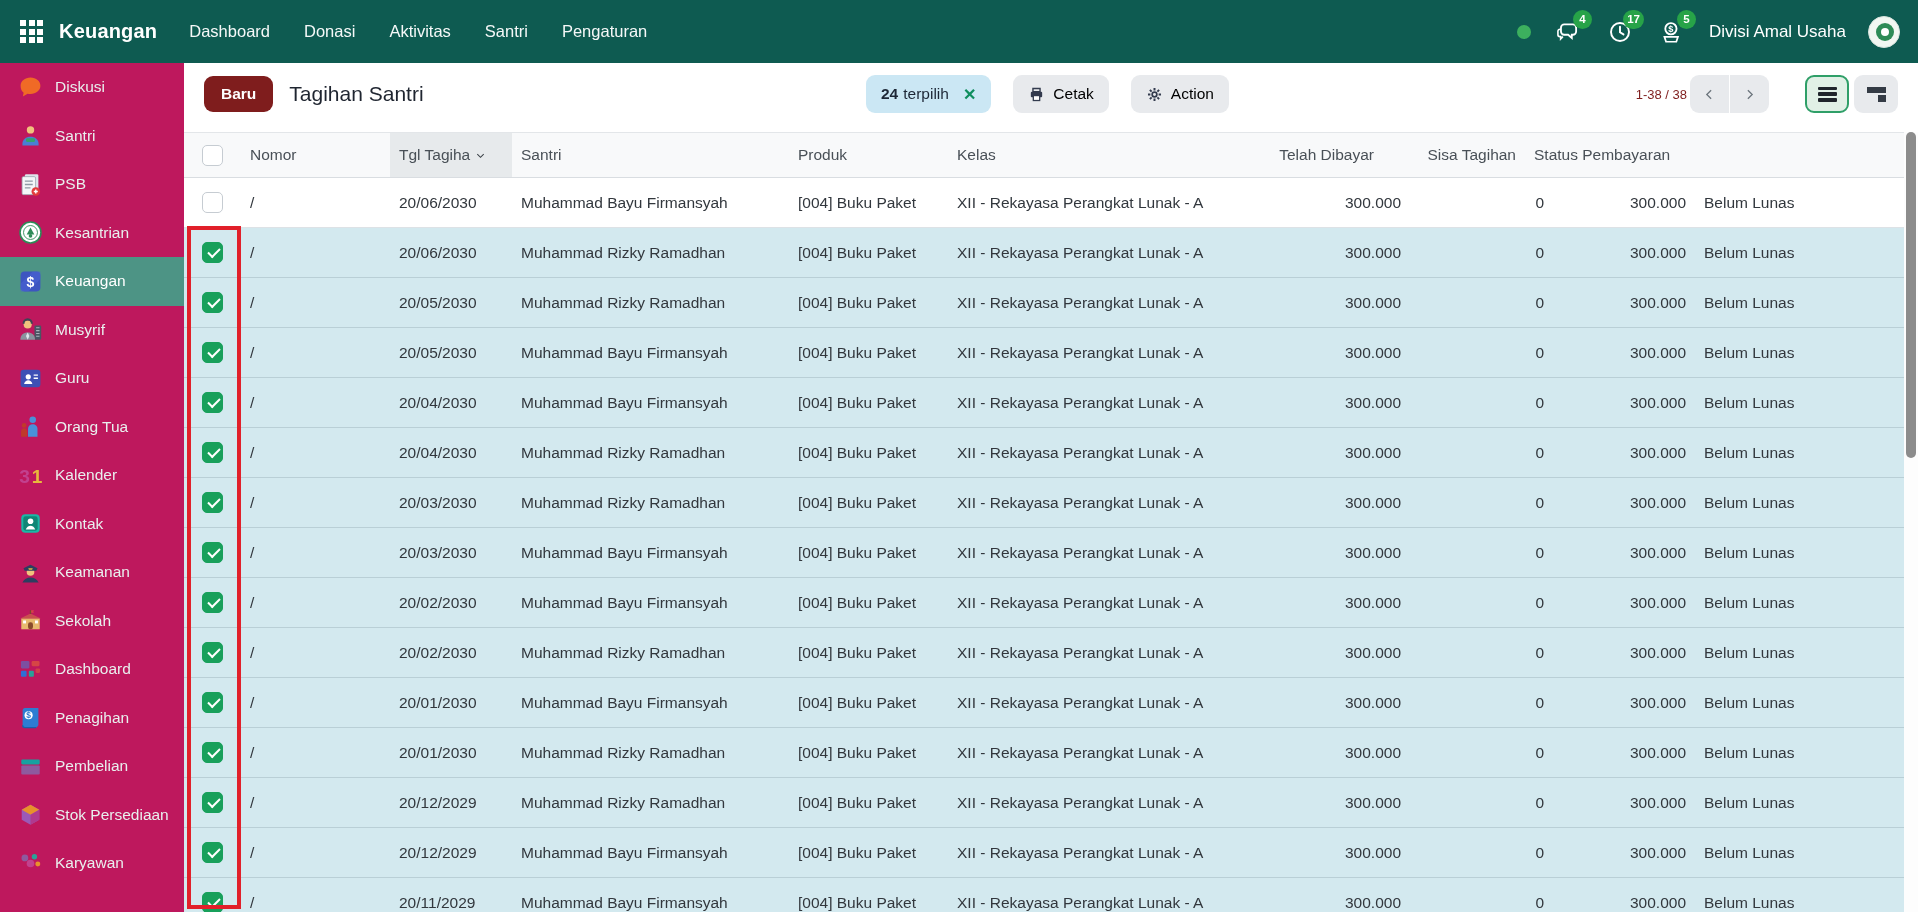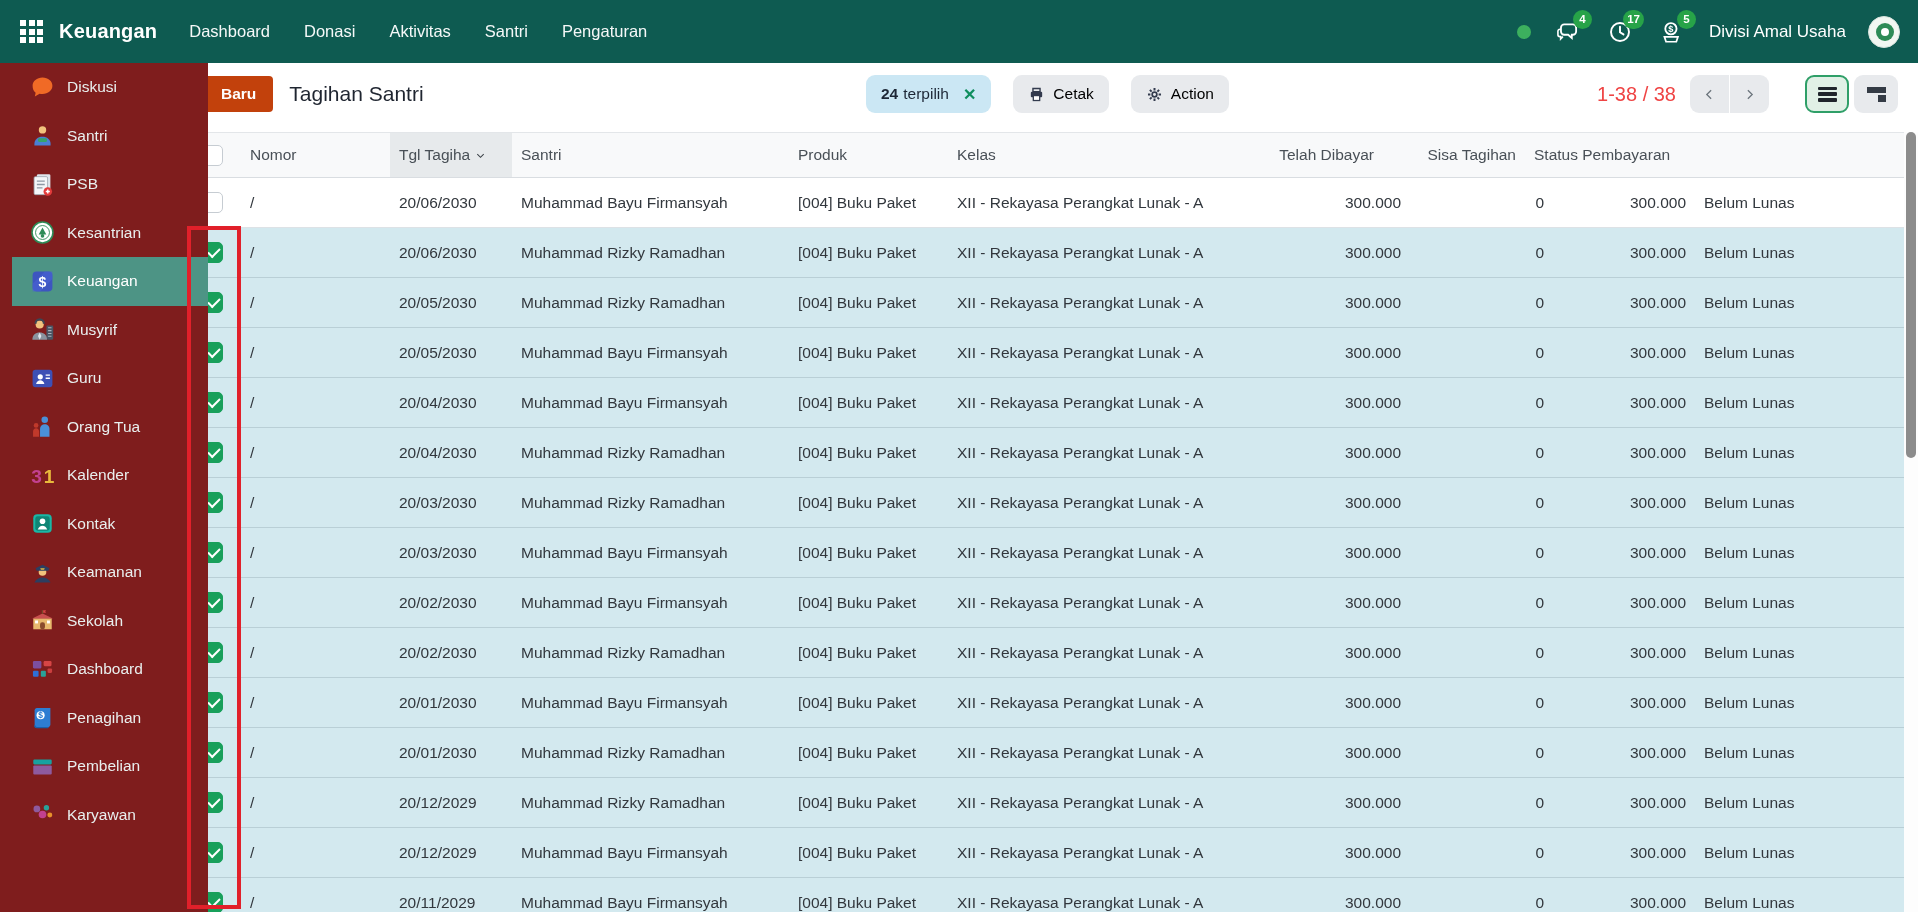--- a/index.html
+++ b/index.html
@@ -15,40 +15,40 @@
   .nav-right { margin-left:auto; display:flex; align-items:center; gap:22px; margin-right:18px; }
   .status-dot { width:14px; height:14px; border-radius:50%; background:#3cb05e; }
   .nav-ico { position:relative; width:30px; height:30px; display:flex; align-items:center; justify-content:center; cursor:pointer; }
   .nav-badge { position:absolute; top:-7px; right:-9px; min-width:19px; height:19px; border-radius:10px; background:#27a348; color:#fff; font-size:11.5px; font-weight:bold; display:flex; align-items:center; justify-content:center; padding:0 4px; }
   .company { font-size:17px; }
   .avatar { width:32px; height:32px; border-radius:50%; background:#f2f7f2; position:relative; overflow:hidden; border:1px solid #d8e4dd; }
   .avatar i { position:absolute; left:7px; top:6px; width:18px; height:18px; border-radius:50%; background:#2e8b57; }
   .avatar b { position:absolute; left:12px; top:11px; width:8px; height:8px; border-radius:50%; background:#fff; }
 
   
-  .sidebar { position:absolute; left:0; top:63px; width:208px; height:849px; background:#7f1d1d; overflow:hidden; z-index:20;padding-left:12px; }
+  .sidebar { position:absolute; left:0; top:63px; width:184px; height:849px; background:#be185d; overflow:hidden; z-index:20; }
   .side-item { height:48.5px; display:flex; align-items:center; padding-left:17px; cursor:pointer; color:#e9efee; font-size:15.5px; }
   .side-item.active { background:#4d9485; color:#fff; }
   .side-item .sico { width:27px; height:27px; margin-right:11px; flex:0 0 27px; display:flex; align-items:center; justify-content:center; }
   .side-item svg { width:27px; height:27px; }
 
   
   .main { position:absolute; left:184px; top:63px; width:1734px; height:849px; background:#fff; }
 
   .control-panel { position:relative; width:100%; height:69px; background:#fff; }
   .cp-left { position:absolute; left:20px; top:12px; height:38px; display:flex; align-items:center; }
-  .btn-new { background:#c2410c; color:#fff; font-weight:bold; font-size:15.5px; border:none; border-radius:4px; padding:9px 17px; cursor:pointer; }
+  .btn-new { background:#7f1d1d; color:#fff; font-weight:bold; font-size:15.5px; border:none; border-radius:9px; padding:9px 17px; cursor:pointer; }
   .cp-title { font-size:21px; color:#1f2530; margin-left:16px; }
   .cp-center { position:absolute; left:682px; top:12px; height:38px; display:flex; align-items:center; gap:22px; }
   .sel-badge { background:#cbe7f4; border-radius:9px; height:38px; display:flex; align-items:center; padding:0 15px; font-size:15.5px; color:#1d2736; gap:5px; }
   .sel-badge .cnt { font-weight:bold; }
   .sel-badge .x { color:#0f8e5e; font-weight:bold; font-size:16px; margin-left:9px; cursor:pointer; }
   .btn-gray { background:#e8eaed; border:none; border-radius:9px; height:38px; padding:0 15px; display:flex; align-items:center; gap:8px; font-size:15.5px; color:#000000; cursor:pointer; }
   .cp-right { position:absolute; right:20px; top:12px; height:38px; display:flex; align-items:center; }
-  .pager-txt { font-size:20px; color:#ef4444; margin-right:14px; }
+  .pager-txt { font-size:13px; color:#7f1d1d; margin-right:3px; }
   .pg-btn { width:39px; height:38px; background:#e8eaed; border:none; display:flex; align-items:center; justify-content:center; color:#6c757d; font-size:19px; cursor:pointer; }
   .pg-prev { border-radius:9px 0 0 9px; margin-right:1px; }
   .pg-next { border-radius:0 9px 9px 0; }
   .vs-group { display:flex; gap:5px; margin-left:36px; }
   .vs-btn { width:44px; height:38px; border-radius:9px; background:#e8eaed; border:none; display:flex; align-items:center; justify-content:center; cursor:pointer; }
   .vs-btn.active { background:#e1f0e6; border:2px solid #2f9f68; }
   .ico-list { width:19px; height:15px; display:flex; flex-direction:column; justify-content:space-between; }
   .ico-list i { height:3.6px; background:#20252c; border-radius:1px; display:block; }
   .ico-kanban { width:19px; height:15px; position:relative; }
   .ico-kanban i { position:absolute; background:#343b45; }
@@ -298,20 +298,30 @@
     <span>Penagihan</span>
   </div>
   <div class="side-item">
     <span class="sico">
         <svg viewBox="0 0 24 24">
           <rect x="3.8" y="5.8" width="16.4" height="4.4" rx="1" fill="#17a2a0"></rect>
           <rect x="3.8" y="11" width="16.4" height="8.2" rx="1" fill="#8e5a9e"></rect>
         </svg>
       </span>
     <span>Pembelian</span>
+  </div>
+  <div class="side-item">
+    <span class="sico">
+        <svg viewBox="0 0 24 24">
+          <path d="M12 3.4l7.8 4.4v8.8L12 21l-7.8-4.4V7.8z" fill="#9b59b6"></path>
+          <path d="M12 3.4l7.8 4.4L12 12.2 4.2 7.8z" fill="#e8912b"></path>
+          <path d="M12 12.2V21l7.8-4.4V7.8z" fill="#b03a8e"></path>
+        </svg>
+      </span>
+    <span>Stok Persediaan</span>
   </div>
   <div class="side-item">
     <span class="sico">
         <svg viewBox="0 0 24 24">
           <circle cx="7" cy="7" r="3" fill="#8e5a9e"></circle>
           <circle cx="15.5" cy="6" r="2.4" fill="#2aa198"></circle>
           <circle cx="12" cy="12" r="3.4" fill="#c2418f"></circle>
           <circle cx="18.5" cy="12.5" r="2.2" fill="#e8912b"></circle>
         </svg>
       </span>

